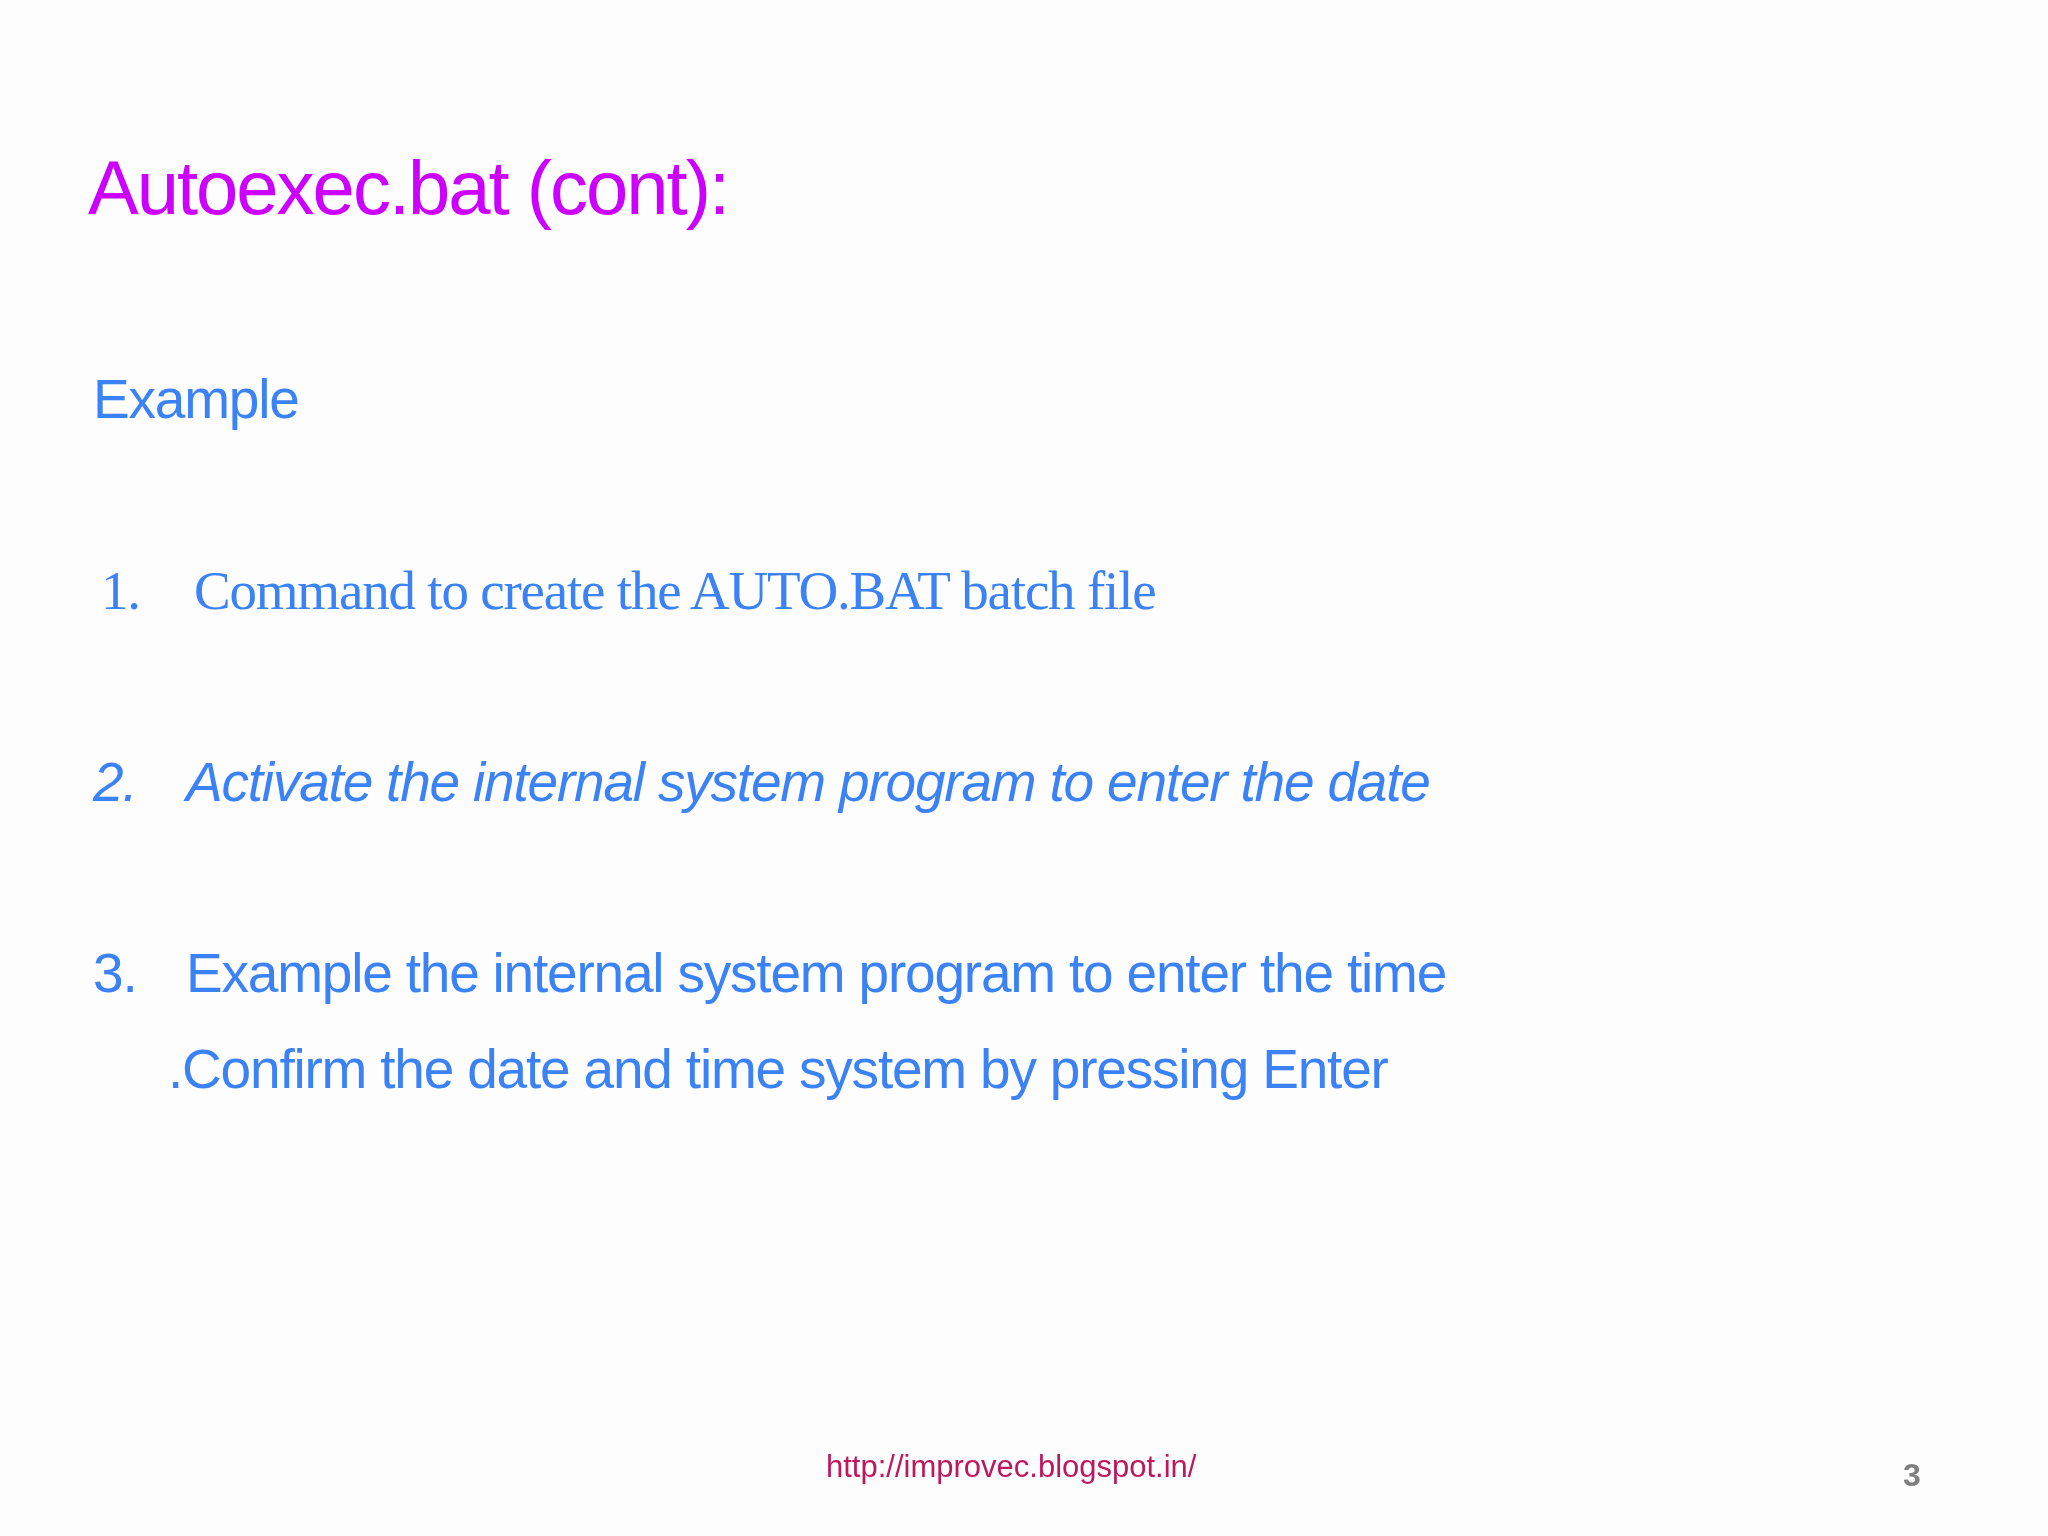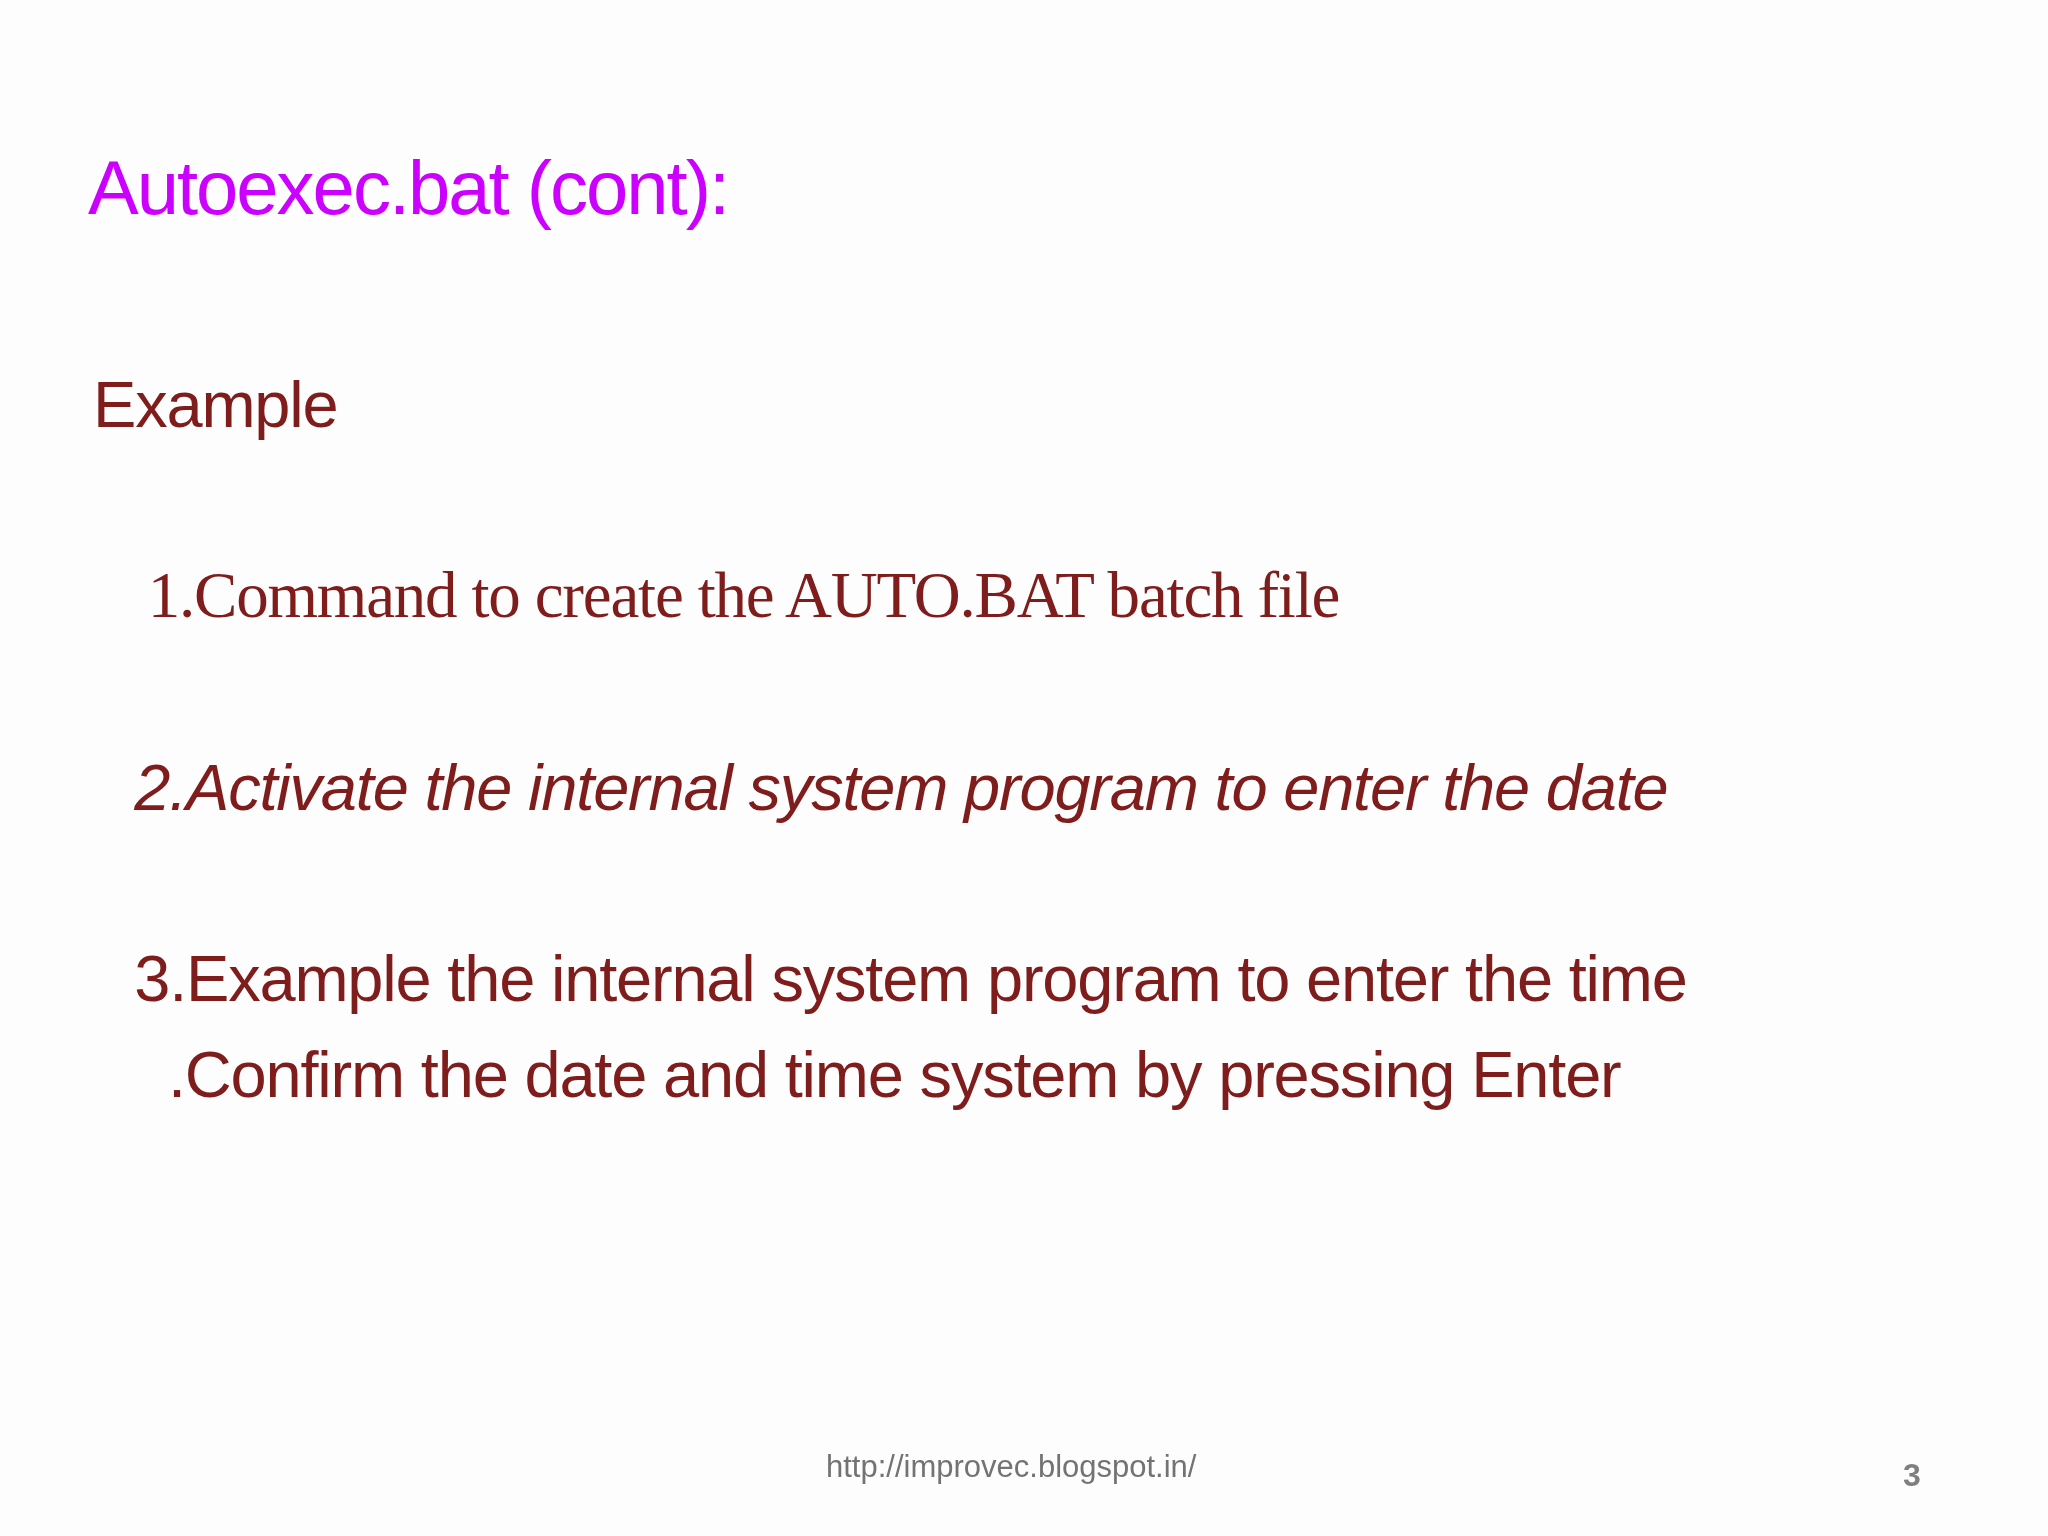--- a/index.html
+++ b/index.html
@@ -1,21 +1,21 @@
 <!DOCTYPE html>
 <html><head>
 <meta charset="utf-8">
 <style>
   html, body { margin: 0; padding: 0; }
   body { width: 2048px; height: 1536px; background: #fefdfe; position: relative; overflow: hidden; font-family: "Liberation Sans", sans-serif; }
   .abs { position: absolute; white-space: nowrap; line-height: 1; }
   .title { left: 88px; top: 150px; font-size: 76px; font-weight: normal; color: #cc00ff; letter-spacing: -2px; }
-  .body-text { font-size: 65px; color: #7f1d1d; letter-spacing: -1.2px; text-align: right; }
+  .body-text { font-size: 55px; color: #3b82f6; letter-spacing: -1.2px; }
   .num { display: inline-block; width: 93px; }
-  .footer-url { left: 826px; top: 1451px; font-size: 31px; color: #737373; }
+  .footer-url { left: 826px; top: 1451px; font-size: 31px; color: #be185d; }
   .page-num { left: 1903px; top: 1459px; font-size: 32px; font-weight: bold; color: #7f7f7f; }
 </style>
 </head>
 <body>
 
 <div class="abs title">Autoexec.bat (cont):</div>
 
 <div class="abs body-text" style="left:93px; top:372px;">Example</div>
 
 <div class="abs body-text" style="left:101px; top:563px;font-family:Liberation Serif, serif;">

